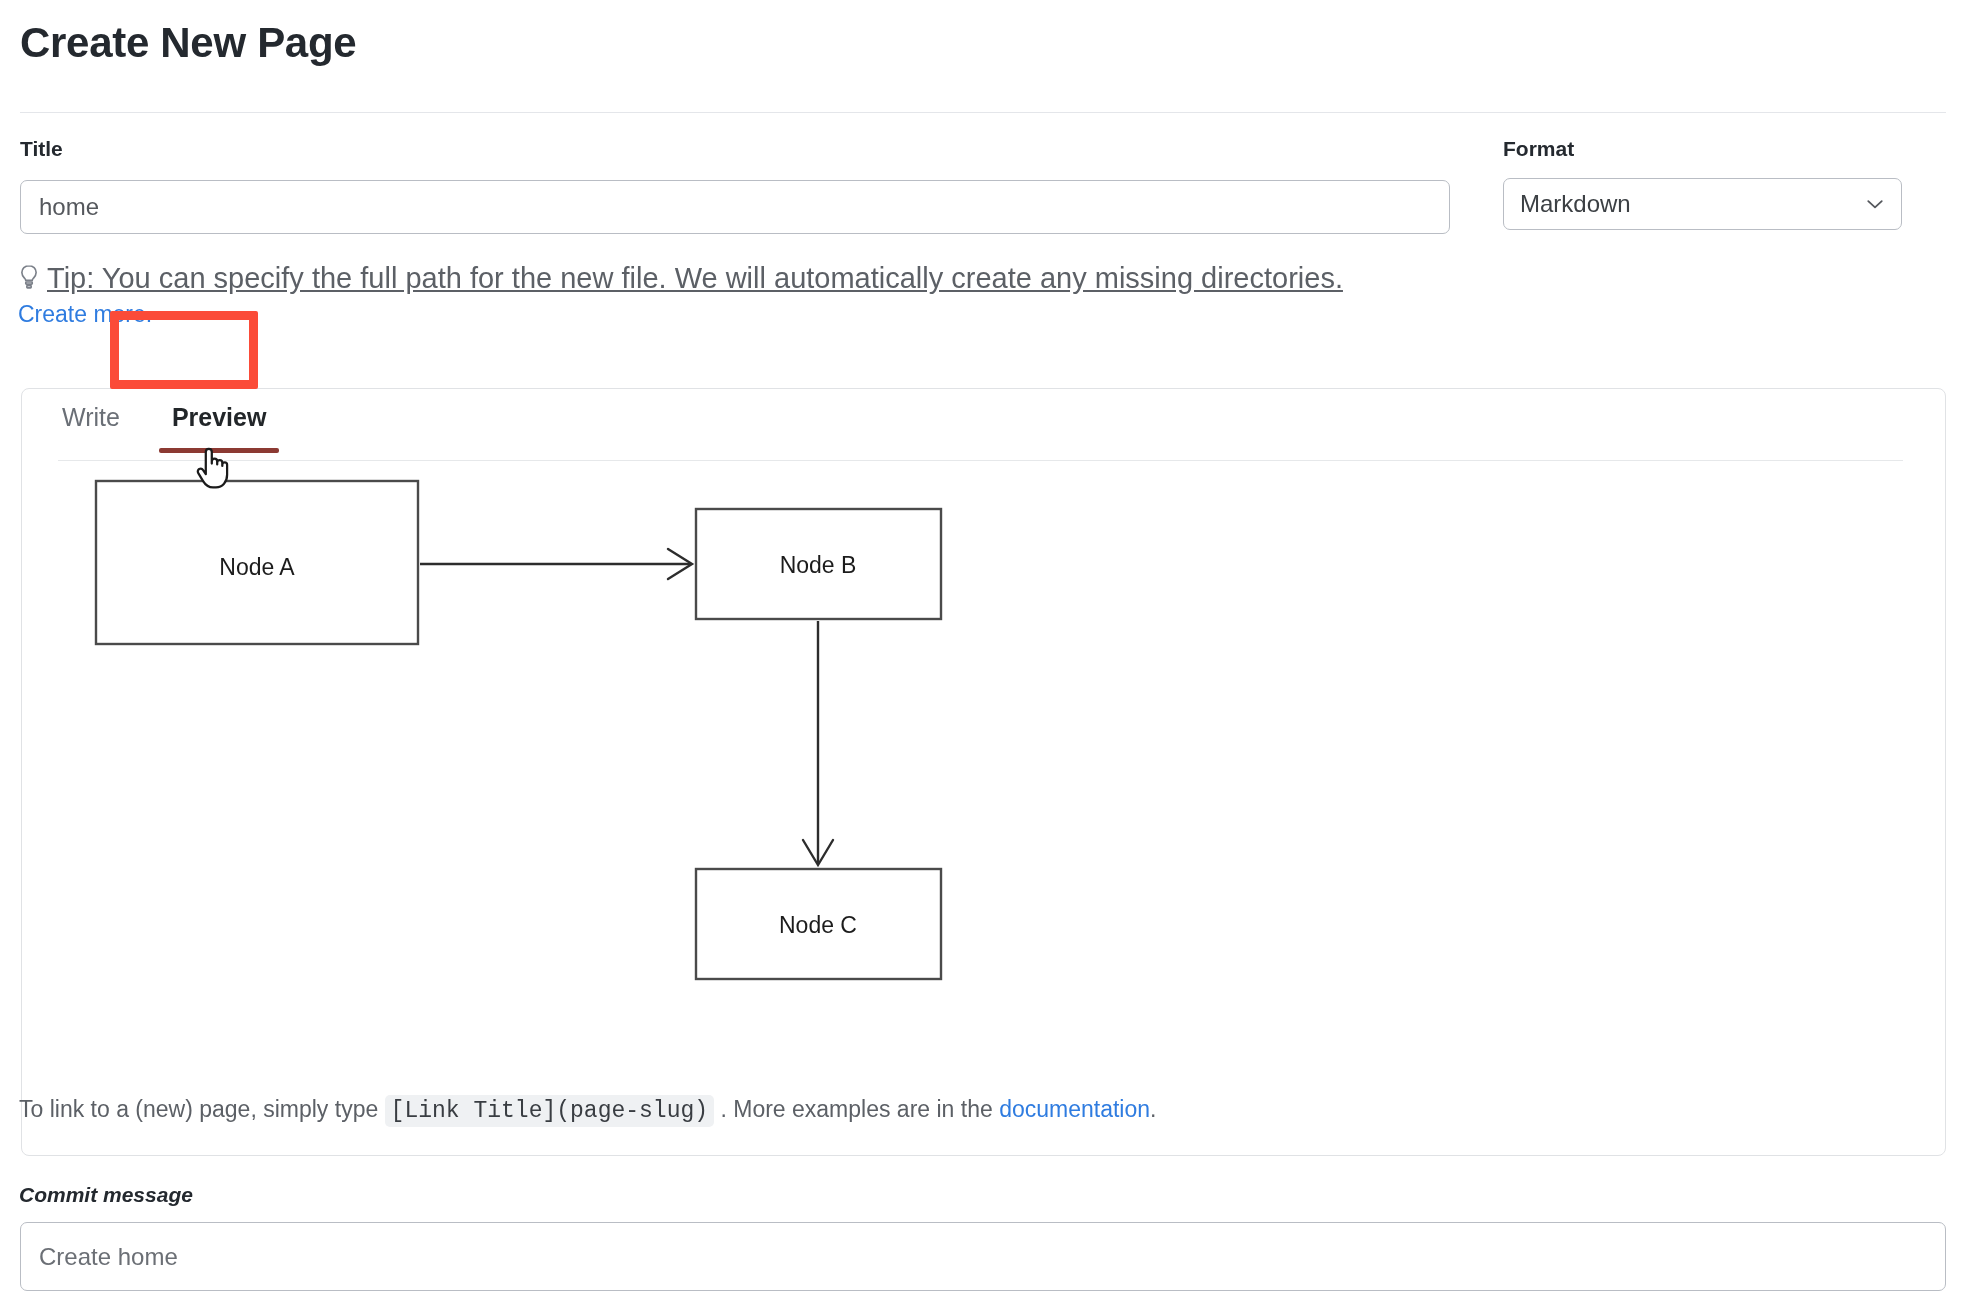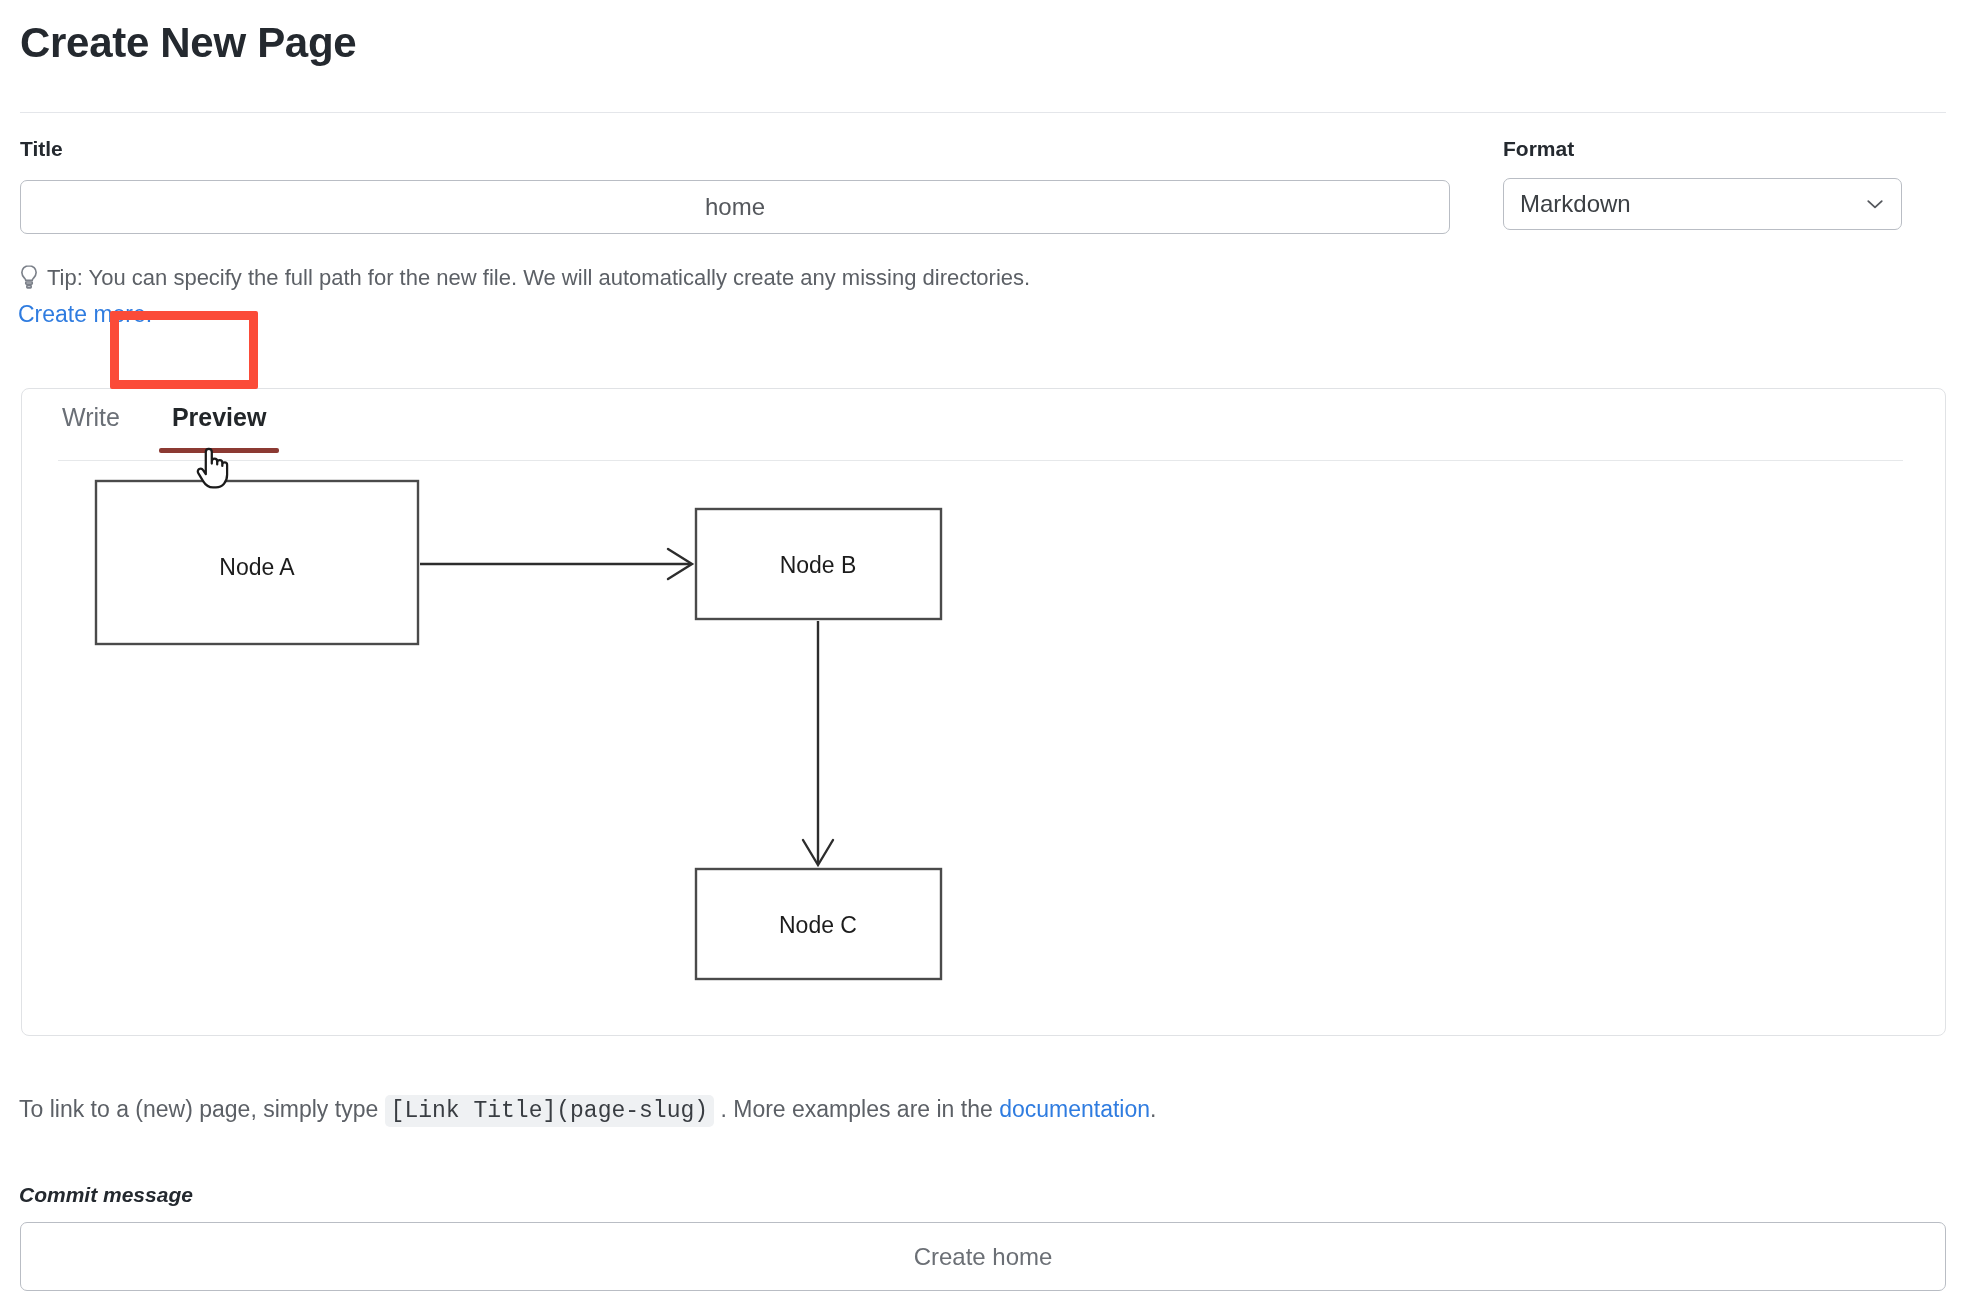--- a/index.html
+++ b/index.html
@@ -46,21 +46,20 @@
     position: absolute;
     background: #ffffff;
     border: 1px solid #b9bdc4;
     border-radius: 7px;
     font-family: "Liberation Sans", sans-serif;
     font-size: 24px;
     color: #55585d;
     padding: 6px 18px;
     line-height: 1;
     outline: none;
-    text-align: center;
   }
   #title-label { left: 20px; top: 136px; }
   #title-input {
     left: 20px; top: 180px;
     width: 1430px; height: 54px;
   }
 
   #format-label { left: 1503px; top: 136px; }
   .select-wrap {
     position: absolute;
@@ -89,38 +88,39 @@
   
   .tip-row {
     position: absolute;
     left: 18px; top: 262px;
     display: flex;
     align-items: flex-start;
     gap: 7px;
   }
   .bulb-icon { width: 22px; height: 26px; margin-top: 2px; flex: none; }
   .tip-text {
-    font-size: 22px;
+    font-size: 29px;
     color: #5c6066;
     line-height: 32px;
     max-width: 1500px;
+    text-decoration: underline;
   }
   .link { color: #2f7ce0; text-decoration: none; }
   .tip-learn {
     position: absolute;
     left: 18px; top: 298px;
     font-size: 23px;
     line-height: 32px;
   }
 
   
   .panel {
     position: absolute;
     left: 21px; top: 388px;
-    width: 1925px; height: 648px;
+    width: 1925px; height: 768px;
     border: 1px solid #e0e2e5;
     border-radius: 8px;
     background: #ffffff;
   }
   .tabbar {
     position: relative;
     height: 72px;
     padding-left: 36px;
     display: flex;
     align-items: flex-start;

